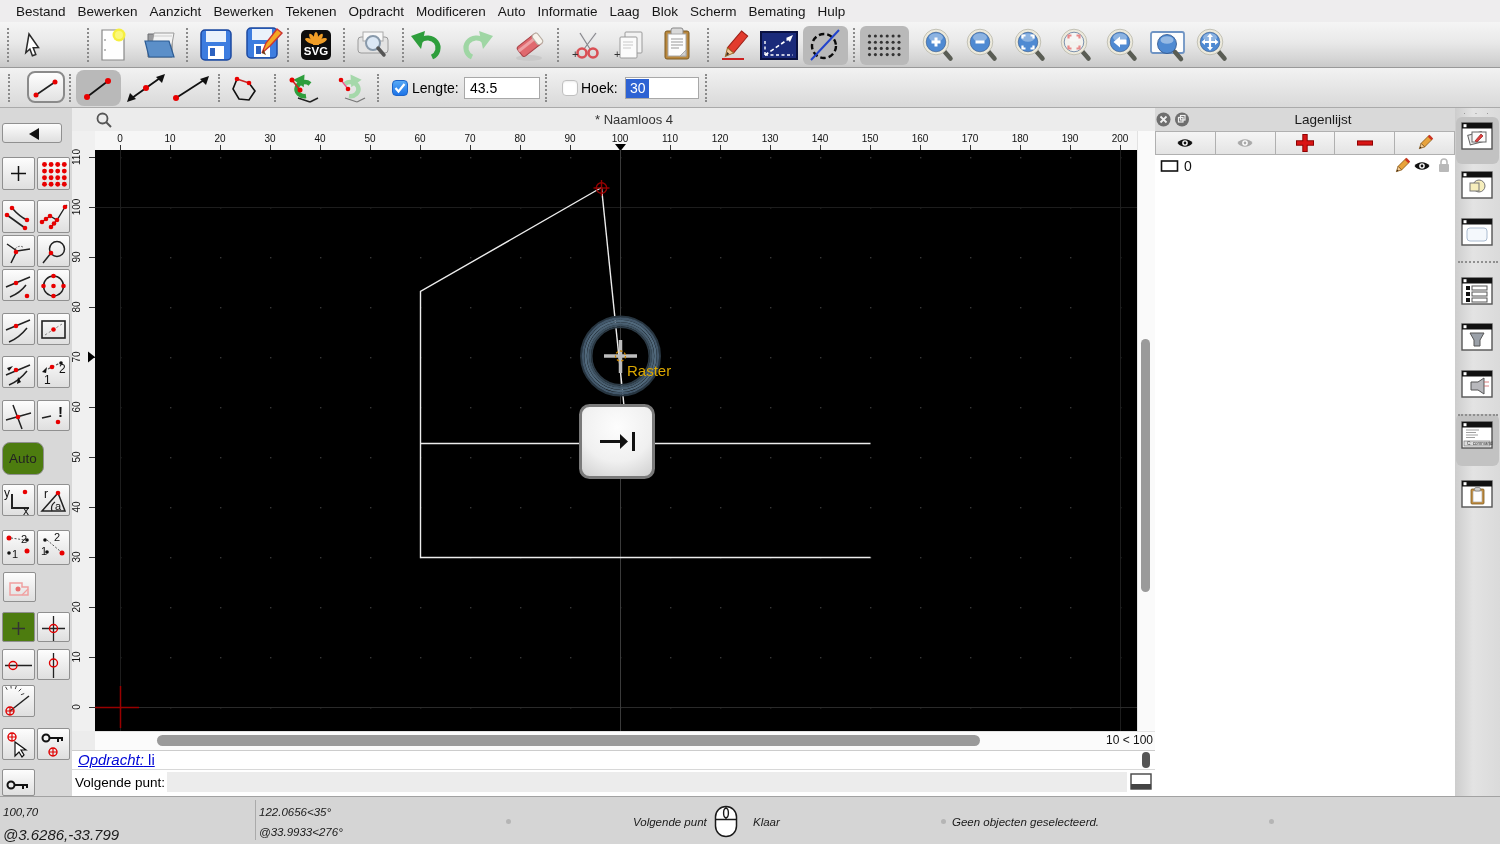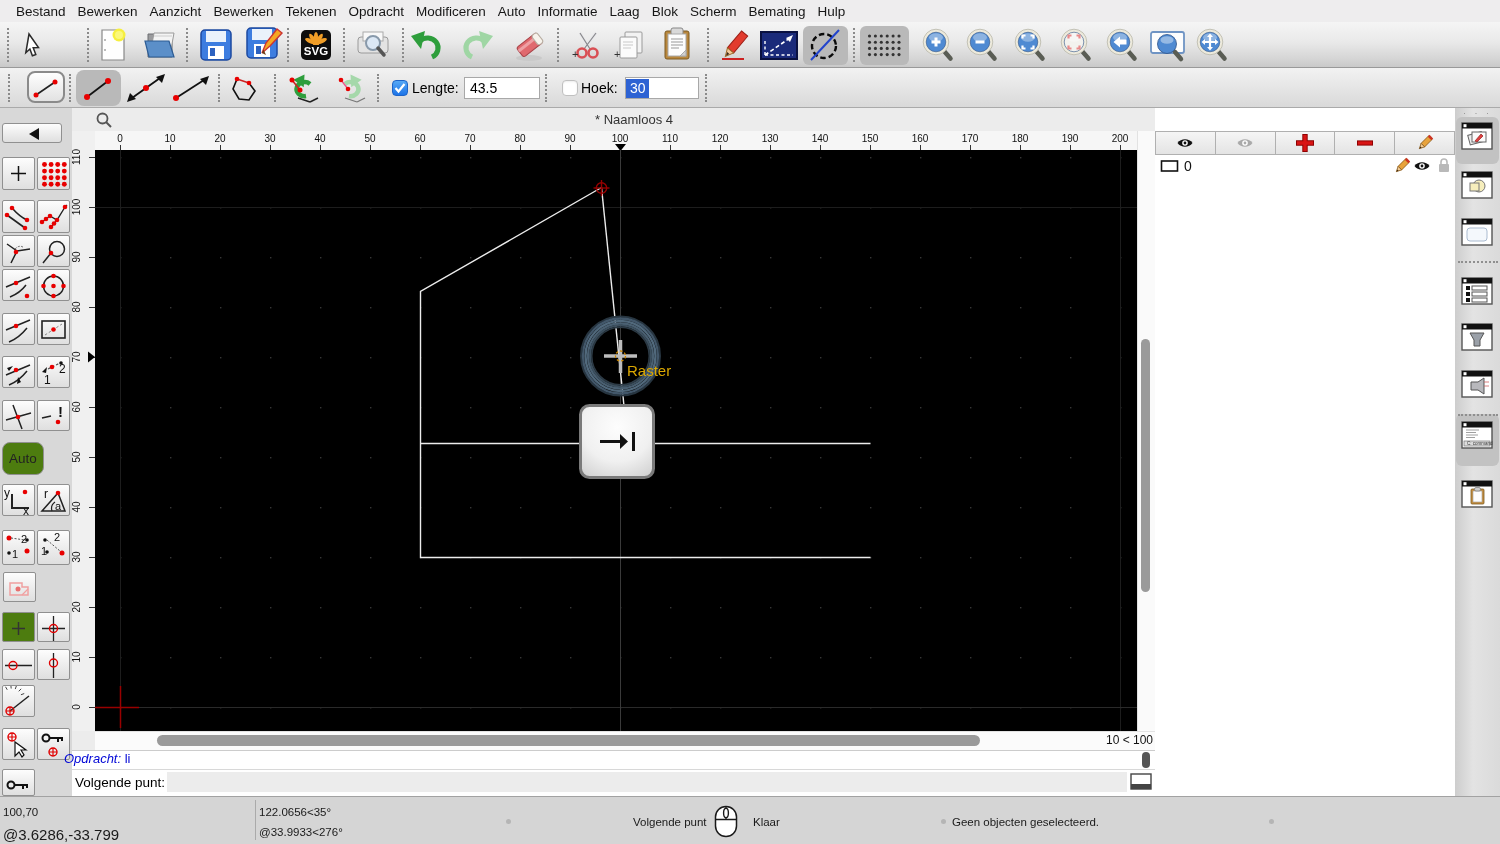--- a/index.html
+++ b/index.html
@@ -17,26 +17,26 @@
 #topruler{left:95px;top:131px;width:1042px;height:19px;background:#f6f6f6;font-size:10px;color:#222;}
 #leftruler{left:72px;top:131px;width:23px;height:600px;background:#f0f0f0;font-size:10px;color:#222;}
 #palette{left:0;top:108px;width:72px;height:688px;background:#d8d8d8;}
 #canvas{left:95px;top:150px;width:1042px;height:581px;background:#000;}
 #vscrollc{left:1137px;top:131px;width:18px;height:600px;background:#fafafa;border-left:1px solid #e2e2e2;}
 #vthumb{left:1141px;top:339px;width:9px;height:253px;background:#9a9a9a;border-radius:5px;}
 #hscroll{left:95px;top:731px;width:1060px;height:19px;background:#fbfbfb;border-top:1px solid #e2e2e2;}
 #hthumb{left:157px;top:735px;width:823px;height:11px;background:#9a9a9a;border-radius:6px;}
 #hscrolltext{left:1095px;top:733px;width:58px;text-align:right;font-size:12px;color:#111;}
 #opdrachtrow{left:72px;top:750px;width:1083px;height:19px;background:#fff;border-top:1px solid #ccc;}
-#opdracht{left:64px;top:751px;font-size:13px;color:#0006d6;}
+#opdracht{left:78px;top:751px;font-size:15px;color:#0006d6;text-decoration:underline;}
 #ovthumb{left:1142px;top:752px;width:8px;height:16px;background:#555;border-radius:4px;}
 #volgrow{left:72px;top:769px;width:1083px;height:27px;background:#fff;border-top:1px solid #d8d8d8;}
 #volglabel{left:75px;top:775px;font-size:13.5px;color:#000;}
 #volginput{left:167px;top:772px;width:960px;height:20px;background:#ececec;}
-#statusbar{left:0;top:796px;width:1500px;height:48px;background:#d5d5d5;border-top:1px solid #a2a2a2;font-size:11.5px;color:#1a1a1a;}
+#statusbar{left:0;top:796px;width:1500px;height:48px;background:#d5d5d5;border-top:1px solid #a2a2a2;font-size:11.5px;color:#1a1a1a;font-style:italic;}
 #lagen{left:1155px;top:108px;width:300px;height:688px;background:#fff;}
 #lagenhead{left:0;top:0;width:300px;height:23px;background:#d9d9d9;font-size:13px;color:#222;}
 #lagenbtns{left:0;top:23px;width:300px;height:24px;background:linear-gradient(180deg,#f6f6f6,#e3e3e3);display:flex;}
 #lagenbtns .cell{flex:1;border:1px solid #b0b0b0;border-right:none;display:flex;align-items:center;justify-content:center;}
 #lagenbtns .cell:last-child{border-right:1px solid #b0b0b0;}
 #rightstrip{left:1455px;top:108px;width:45px;height:688px;background:linear-gradient(90deg,#cdcdcd,#e3e3e3 40%,#dadada);}
 .dothandle{color:#909090;font-size:9px;letter-spacing:3px;}
 text{font-family:"Liberation Sans",sans-serif;}
 
 .pbtn{position:absolute;background:linear-gradient(180deg,#fdfdfd 0%,#ececec 55%,#dfdfdf 100%);border:1px solid #909090;box-sizing:border-box;overflow:hidden;}
@@ -960,20 +960,30 @@
         <rect x="2.5" y="1.5" width="21" height="30" rx="10.5" fill="#fff" stroke="#1a1a1a" stroke-width="1.5"></rect>
         <path d="M13 1.5 V14.5 M2.5 14.5 H23.5" stroke="#1a1a1a" stroke-width="1.4"></path>
         <ellipse cx="13" cy="8" rx="2.4" ry="4.6" fill="#fff" stroke="#1a1a1a" stroke-width="1.4"></ellipse>
       </svg>
       <div style="position:absolute;left:753px;top:19px;font-size:11.5px;">Klaar</div>
       <div style="position:absolute;left:941px;top:22px;width:5px;height:5px;border-radius:3px;background:#b5b5b5;"></div>
       <div style="position:absolute;left:952px;top:19px;font-size:11.5px;">Geen objecten geselecteerd.</div>
       <div style="position:absolute;left:1269px;top:22px;width:5px;height:5px;border-radius:3px;background:#b5b5b5;"></div>
     </div>
 <div class="abs" id="lagen">
+  <div class="abs" id="lagenhead">
+        <svg width="300" height="23" viewBox="0 0 300 23" style="position:absolute;left:0;top:0;">
+          <circle cx="8.5" cy="11.5" r="7" fill="#6e6e6e"></circle>
+          <path d="M5.5 8.5 L11.5 14.5 M11.5 8.5 L5.5 14.5" stroke="#efefef" stroke-width="1.8"></path>
+          <circle cx="27" cy="11.5" r="7" fill="#6e6e6e"></circle>
+          <rect x="23.5" y="9.5" width="4.5" height="4.5" fill="none" stroke="#efefef" stroke-width="1.2"></rect>
+          <rect x="25.5" y="7.5" width="4.5" height="4.5" fill="none" stroke="#efefef" stroke-width="1.2"></rect>
+          <text x="168" y="16" font-size="13.5" fill="#1a1a1a" text-anchor="middle">Lagenlijst</text>
+        </svg>
+      </div>
   <div style="position:absolute;left:0;top:47px;width:300px;height:22px;background:#fff;"><svg width="300" height="22" viewBox="0 0 300 22">
           <rect x="6.5" y="6" width="16" height="10" fill="#fff" stroke="#111" stroke-width="1.6"></rect>
           <text x="29" y="16" font-size="14" fill="#111">0</text>
           <g transform="translate(238,2)">
             <g transform="rotate(45 9 9)">
               <rect x="6.5" y="1" width="5" height="11" fill="#e8a33c" stroke="#8a5a1a" stroke-width="0.8"></rect>
               <rect x="6.5" y="0" width="5" height="2.5" fill="#cc3322"></rect>
               <path d="M6.5 12 L9 17 L11.5 12 Z" fill="#f3cc96" stroke="#8a5a1a" stroke-width="0.8"></path>
               <path d="M8.2 14.6 L9 17 L9.8 14.6 Z" fill="#332211"></path>
             </g>

